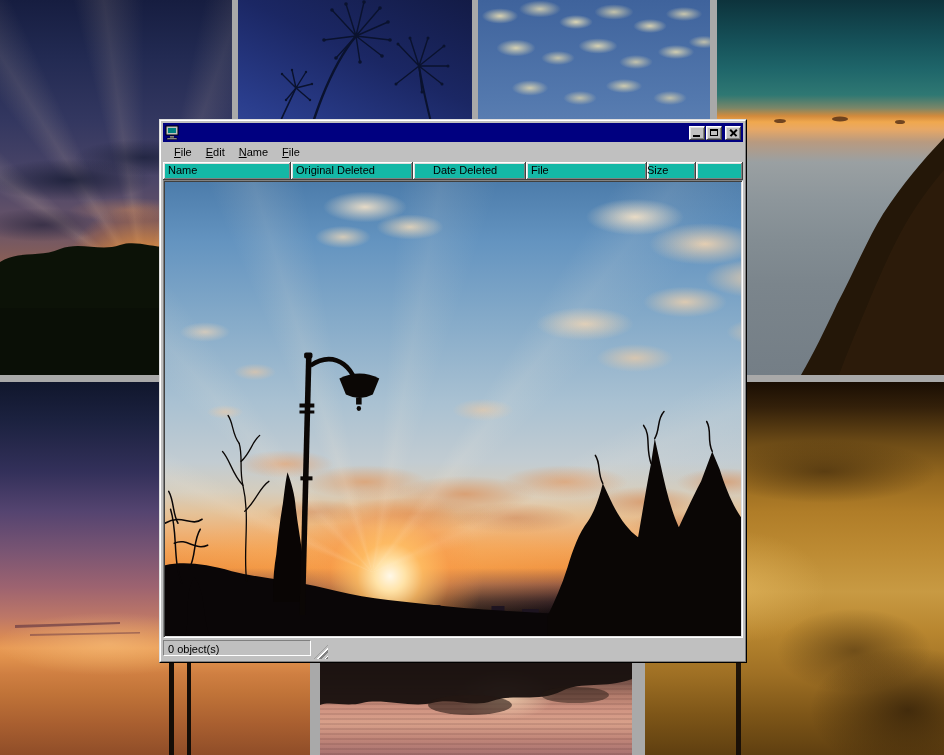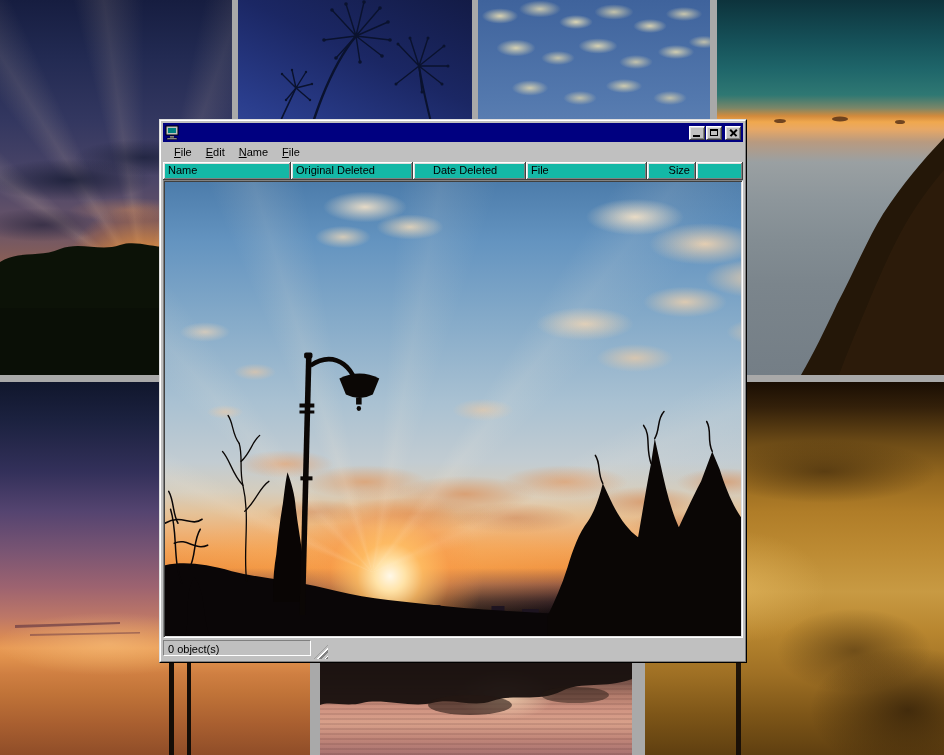--- a/index.html
+++ b/index.html
@@ -82,21 +82,21 @@
   .g-x1,.g-x2{position:absolute;left:3px;top:5px;width:9px;height:1.6px;background:#000;}
   .g-x1{transform:rotate(45deg);}
   .g-x2{transform:rotate(-45deg);}
   .menubar{height:20px;flex:0 0 20px;display:flex;align-items:center;padding-left:4px;background:#c0c0c0;}
   .menu-item{font-size:11px;color:#000;padding:2px 7px;display:inline-block;}
   .menu-item::first-letter{text-decoration:underline;}
   .headerrow{height:18px;flex:0 0 18px;display:flex;background:#c0c0c0;}
   .hcell{font-size:11px;color:#000;padding:2px 0 0 5px;background:#14b8a6;box-sizing:border-box;white-space:nowrap;overflow:hidden;
     box-shadow:inset -1px -1px 0 #404040, inset 1px 1px 0 #fff, inset -2px -2px 0 #808080, inset 2px 2px 0 #dfdfdf;}
   .hc0{width:128px;} .hc1{width:122px;} .hc2{width:113px;padding-left:20px;} .hc3{width:121px;}
-  .hc4{width:49px;text-align:right;padding-right:6px;padding-left:0;}
+  .hc4{width:49px;padding-right:18px;padding-left:0;}
   .hc5{flex:1 1 auto;}
   .content{flex:1 1 auto;position:relative;border:1px solid;border-color:#808080 #fff #fff #808080;
     box-shadow:inset 1px 1px 0 #404040, inset -1px -1px 0 #dfdfdf;overflow:hidden;background:#000;}
   .statusbar{height:19px;flex:0 0 19px;display:flex;align-items:flex-start;margin-top:2px;gap:3px;background:#c0c0c0;}
   .spanel{border:1px solid;border-color:#808080 #fff #fff #808080;font-size:11px;color:#000;
     padding:2px 4px 0 4px;box-sizing:border-box;white-space:nowrap;overflow:hidden;}
   .sp1{width:148px;flex:0 0 148px;}
   .sp2{flex:1 1 auto;}
   .grip{width:14px;flex:0 0 14px;align-self:flex-end;height:14px;
     background:repeating-linear-gradient(135deg,#c0c0c0 0 2px,#ffffff 2px 3px,#808080 3px 5px);

